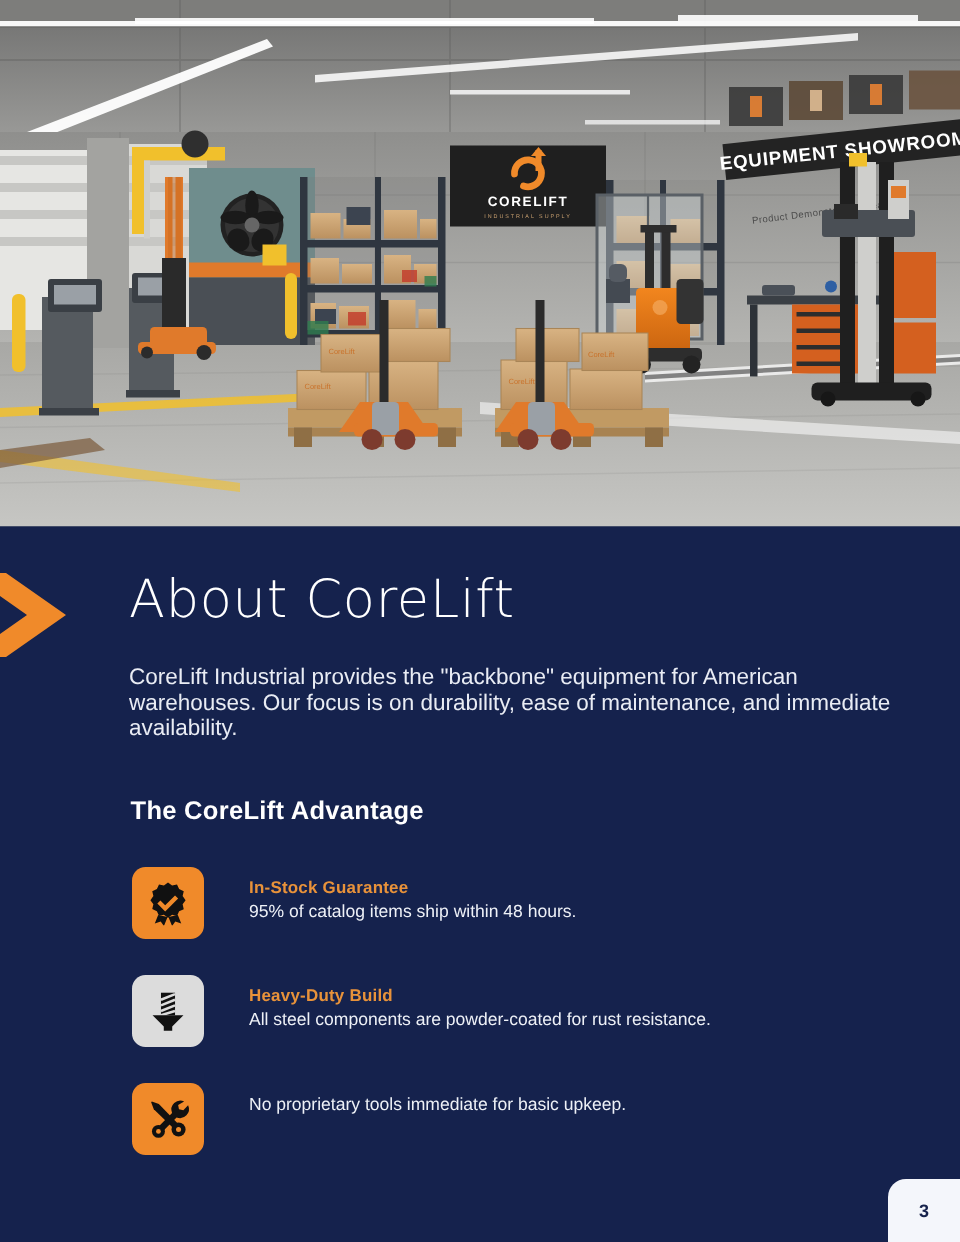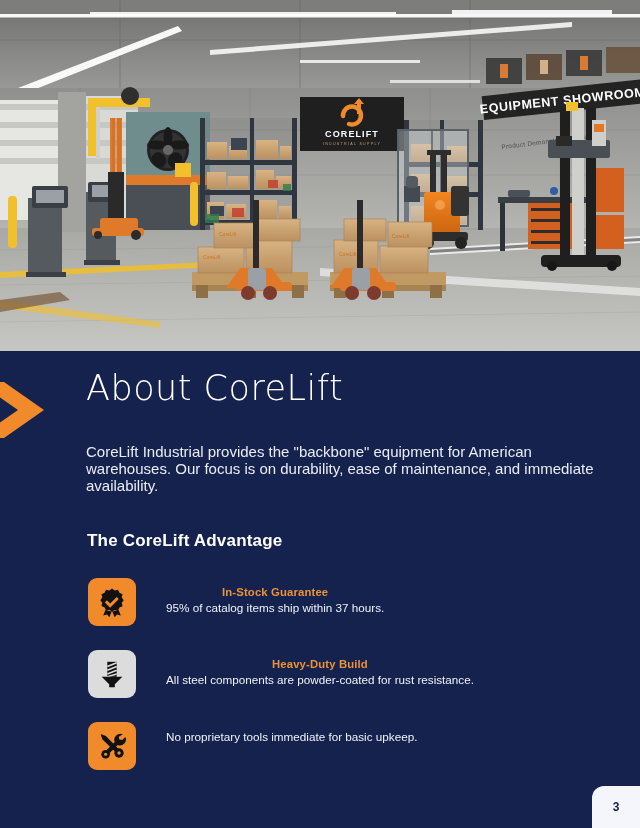--- a/index.html
+++ b/index.html
@@ -46,21 +46,21 @@
     position: absolute;
     left: -22px;
     top: 382px;
     width: 70px;
     height: 56px;
   }
 
   .title {
     position: absolute;
     left: 86px;
-    top: 368px;
+    top: 380px;
     font-family: "DejaVu Sans", sans-serif;
     font-size: 35px;
     font-weight: 300;
     letter-spacing: 0.5px;
     color: #ffffff;
     white-space: nowrap;
   }
 
   .intro {
     position: absolute;
@@ -85,21 +85,20 @@
   
   .features {
     position: absolute;
     left: 88px;
     top: 578px;
     width: 470px;
   }
   .feature {
     position: relative;
     height: 72px;
-    text-align: center;
   }
   .feat-icon {
     position: absolute;
     left: 0;
     top: 0;
     width: 48px;
     height: 48px;
     border-radius: 9px;
     display: flex;
     align-items: center;
@@ -489,21 +488,21 @@
     <div class="feature">
       <div class="feat-icon orange">
         <svg width="30" height="30" viewBox="0 0 32 32">
           <path fill="#111" d="M16 1.5l2.9 2.1 3.5-.8 1.5 3.3 3.3 1.5-.8 3.5 2.1 2.9-2.1 2.9.8 3.5-3.3 1.5-1.5 3.3-3.5-.8L16 26.4l-2.9-2.1-3.5.8-1.5-3.3-3.3-1.5.8-3.5L3.5 14l2.1-2.9-.8-3.5 3.3-1.5 1.5-3.3 3.5.8z"></path>
           <path fill="#f08a2a" d="M10.6 14.2l3.4 3.4 7-7 2.2 2.2-9.2 9.2-5.6-5.6z"></path>
           <path fill="#111" d="M9 24.5l-2.4 6 4.2-1.3 2.3 3.1 2.6-6.3zM23 24.5l2.4 6-4.2-1.3-2.3 3.1-2.6-6.3z"></path>
         </svg>
       </div>
       <div class="feat-text">
         <div class="feat-title">In-Stock Guarantee</div>
-        <div class="feat-desc">95% of catalog items ship within 37 hours.</div>
+        <div class="feat-desc">95% of catalog items ship within 48 hours.</div>
       </div>
     </div>
 
     <div class="feature">
       <div class="feat-icon light">
         <svg width="30" height="30" viewBox="0 0 32 32">
           <rect x="11" y="3" width="10" height="16" fill="#111"></rect>
           <g stroke="#dcdcdc" stroke-width="1.8">
             <path d="M11 8 L21 4"></path>
               <path d="M11 12 L21 8"></path>

